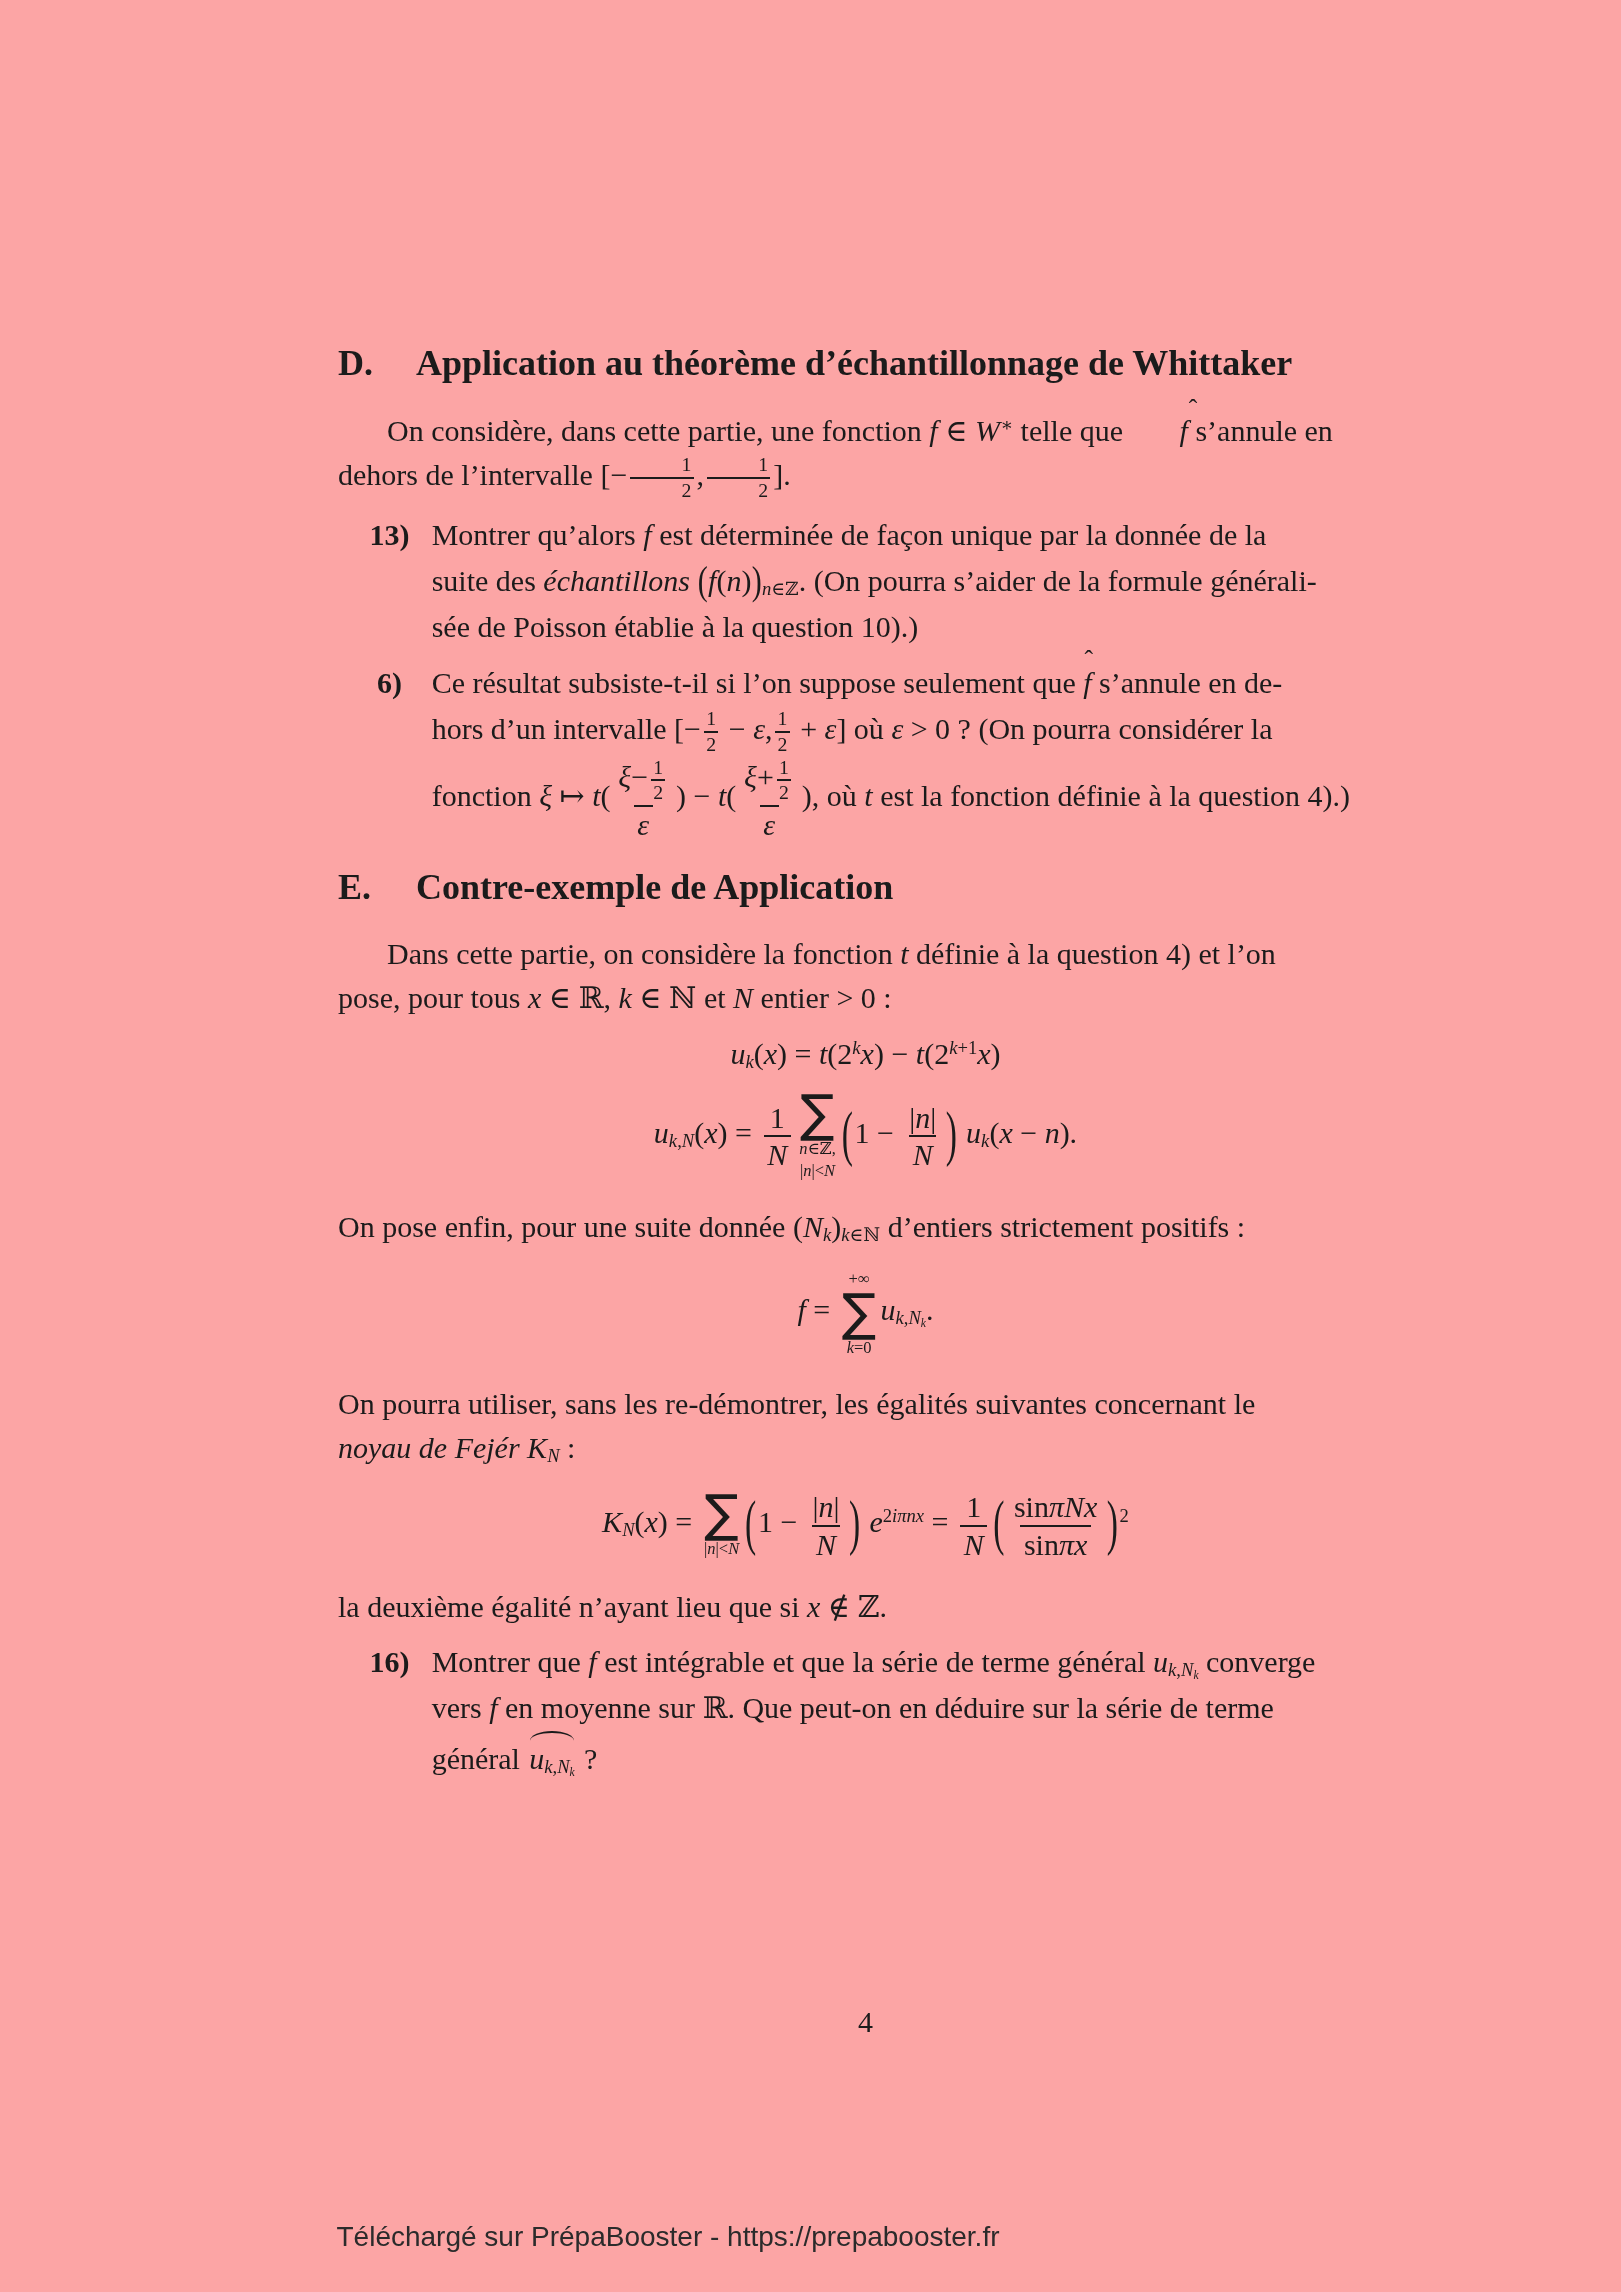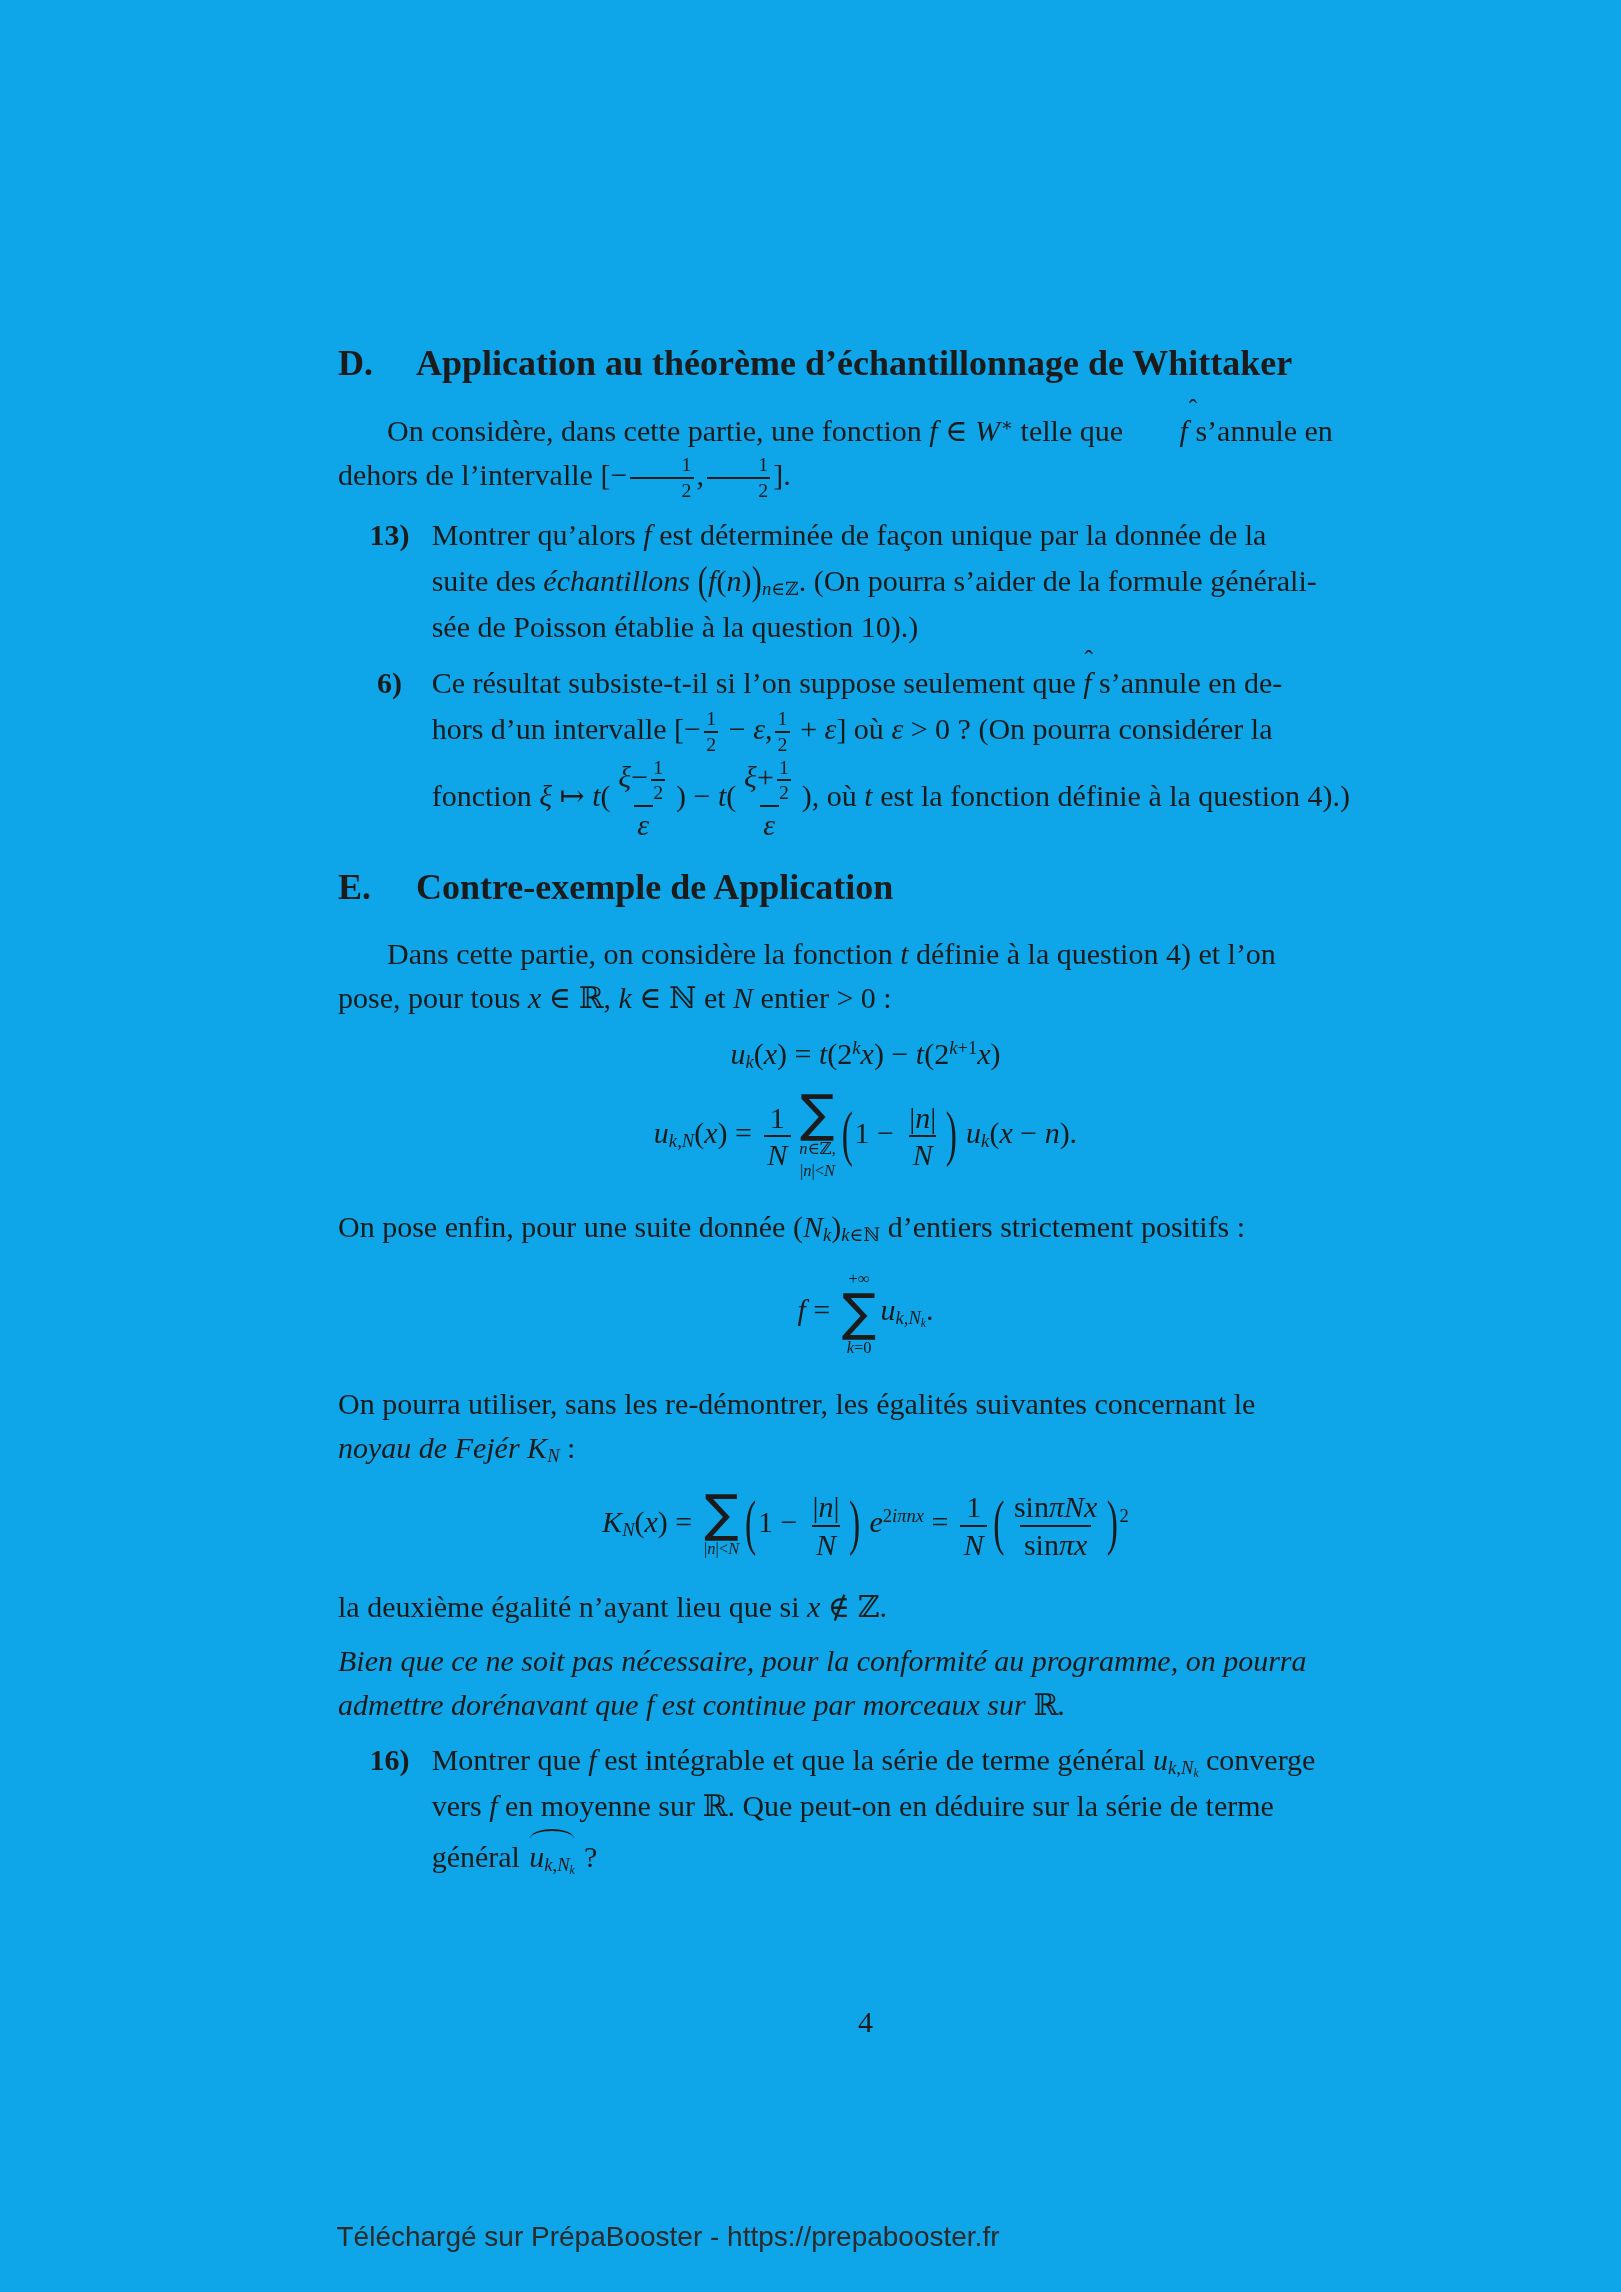--- a/index.html
+++ b/index.html
@@ -1,19 +1,19 @@
 <!DOCTYPE html>
 <html><head>
 <meta charset="utf-8">
 <style>
   html,body{margin:0;padding:0;background:#888;}
   .page{
     position:relative;
     width:1621px;height:2293px;
-    background:#0ea5e9;
+    background:#fca5a5;
     color:#1b1b1b;
     font-family:"Liberation Serif","DejaVu Serif",serif;
     font-size:30px;
     overflow:hidden;
     margin:0 auto;
   }
   .content{
     position:absolute;
     left:338px; top:342px;
     width:1055px;
@@ -146,21 +146,20 @@
           <span class="fnum">1</span>
           <span class="fden"><span class="mi">N</span></span>
         </span><span class="bigg">(</span><span class="mfrac">
           <span class="fnum">sin<span class="mi">πNx</span></span>
           <span class="fden">sin<span class="mi">πx</span></span>
         </span><span class="bigg">)</span><span class="sup">2</span></div>
 
     <div class="para">la deuxième égalité n’ayant lieu que si <span class="mi">x</span> ∉ ℤ.</div>
 
 
-    <div class="para"><span class="it">Bien que ce ne soit pas nécessaire, pour la conformité au programme, on pourra</span><br><span class="it">admettre dorénavant que </span><span class="mi">f</span><span class="it"> est continue par morceaux sur </span>ℝ<span class="it">.</span></div>
 
     <div class="q">
       <div class="qnum">16)</div>
       <div class="qbody">Montrer que <span class="mi">f</span> est intégrable et que la série de terme général <span class="mi">u</span><span class="sub"><span class="mi">k</span>,<span class="mi">N</span><span class="sub"><span class="mi">k</span></span></span> converge<br>vers <span class="mi">f</span> en moyenne sur ℝ. Que peut-on en déduire sur la série de terme<br>général <span class="widehat"><span class="mi">u</span><span class="sub"><span class="mi">k</span>,<span class="mi">N</span><span class="sub"><span class="mi">k</span></span></span><span class="wh-mark"></span></span> ?</div>
     </div>
 
   </div>
 
   <div class="pagenum">4</div>
   <div class="footer">Téléchargé sur PrépaBooster - https://prepabooster.fr</div>

